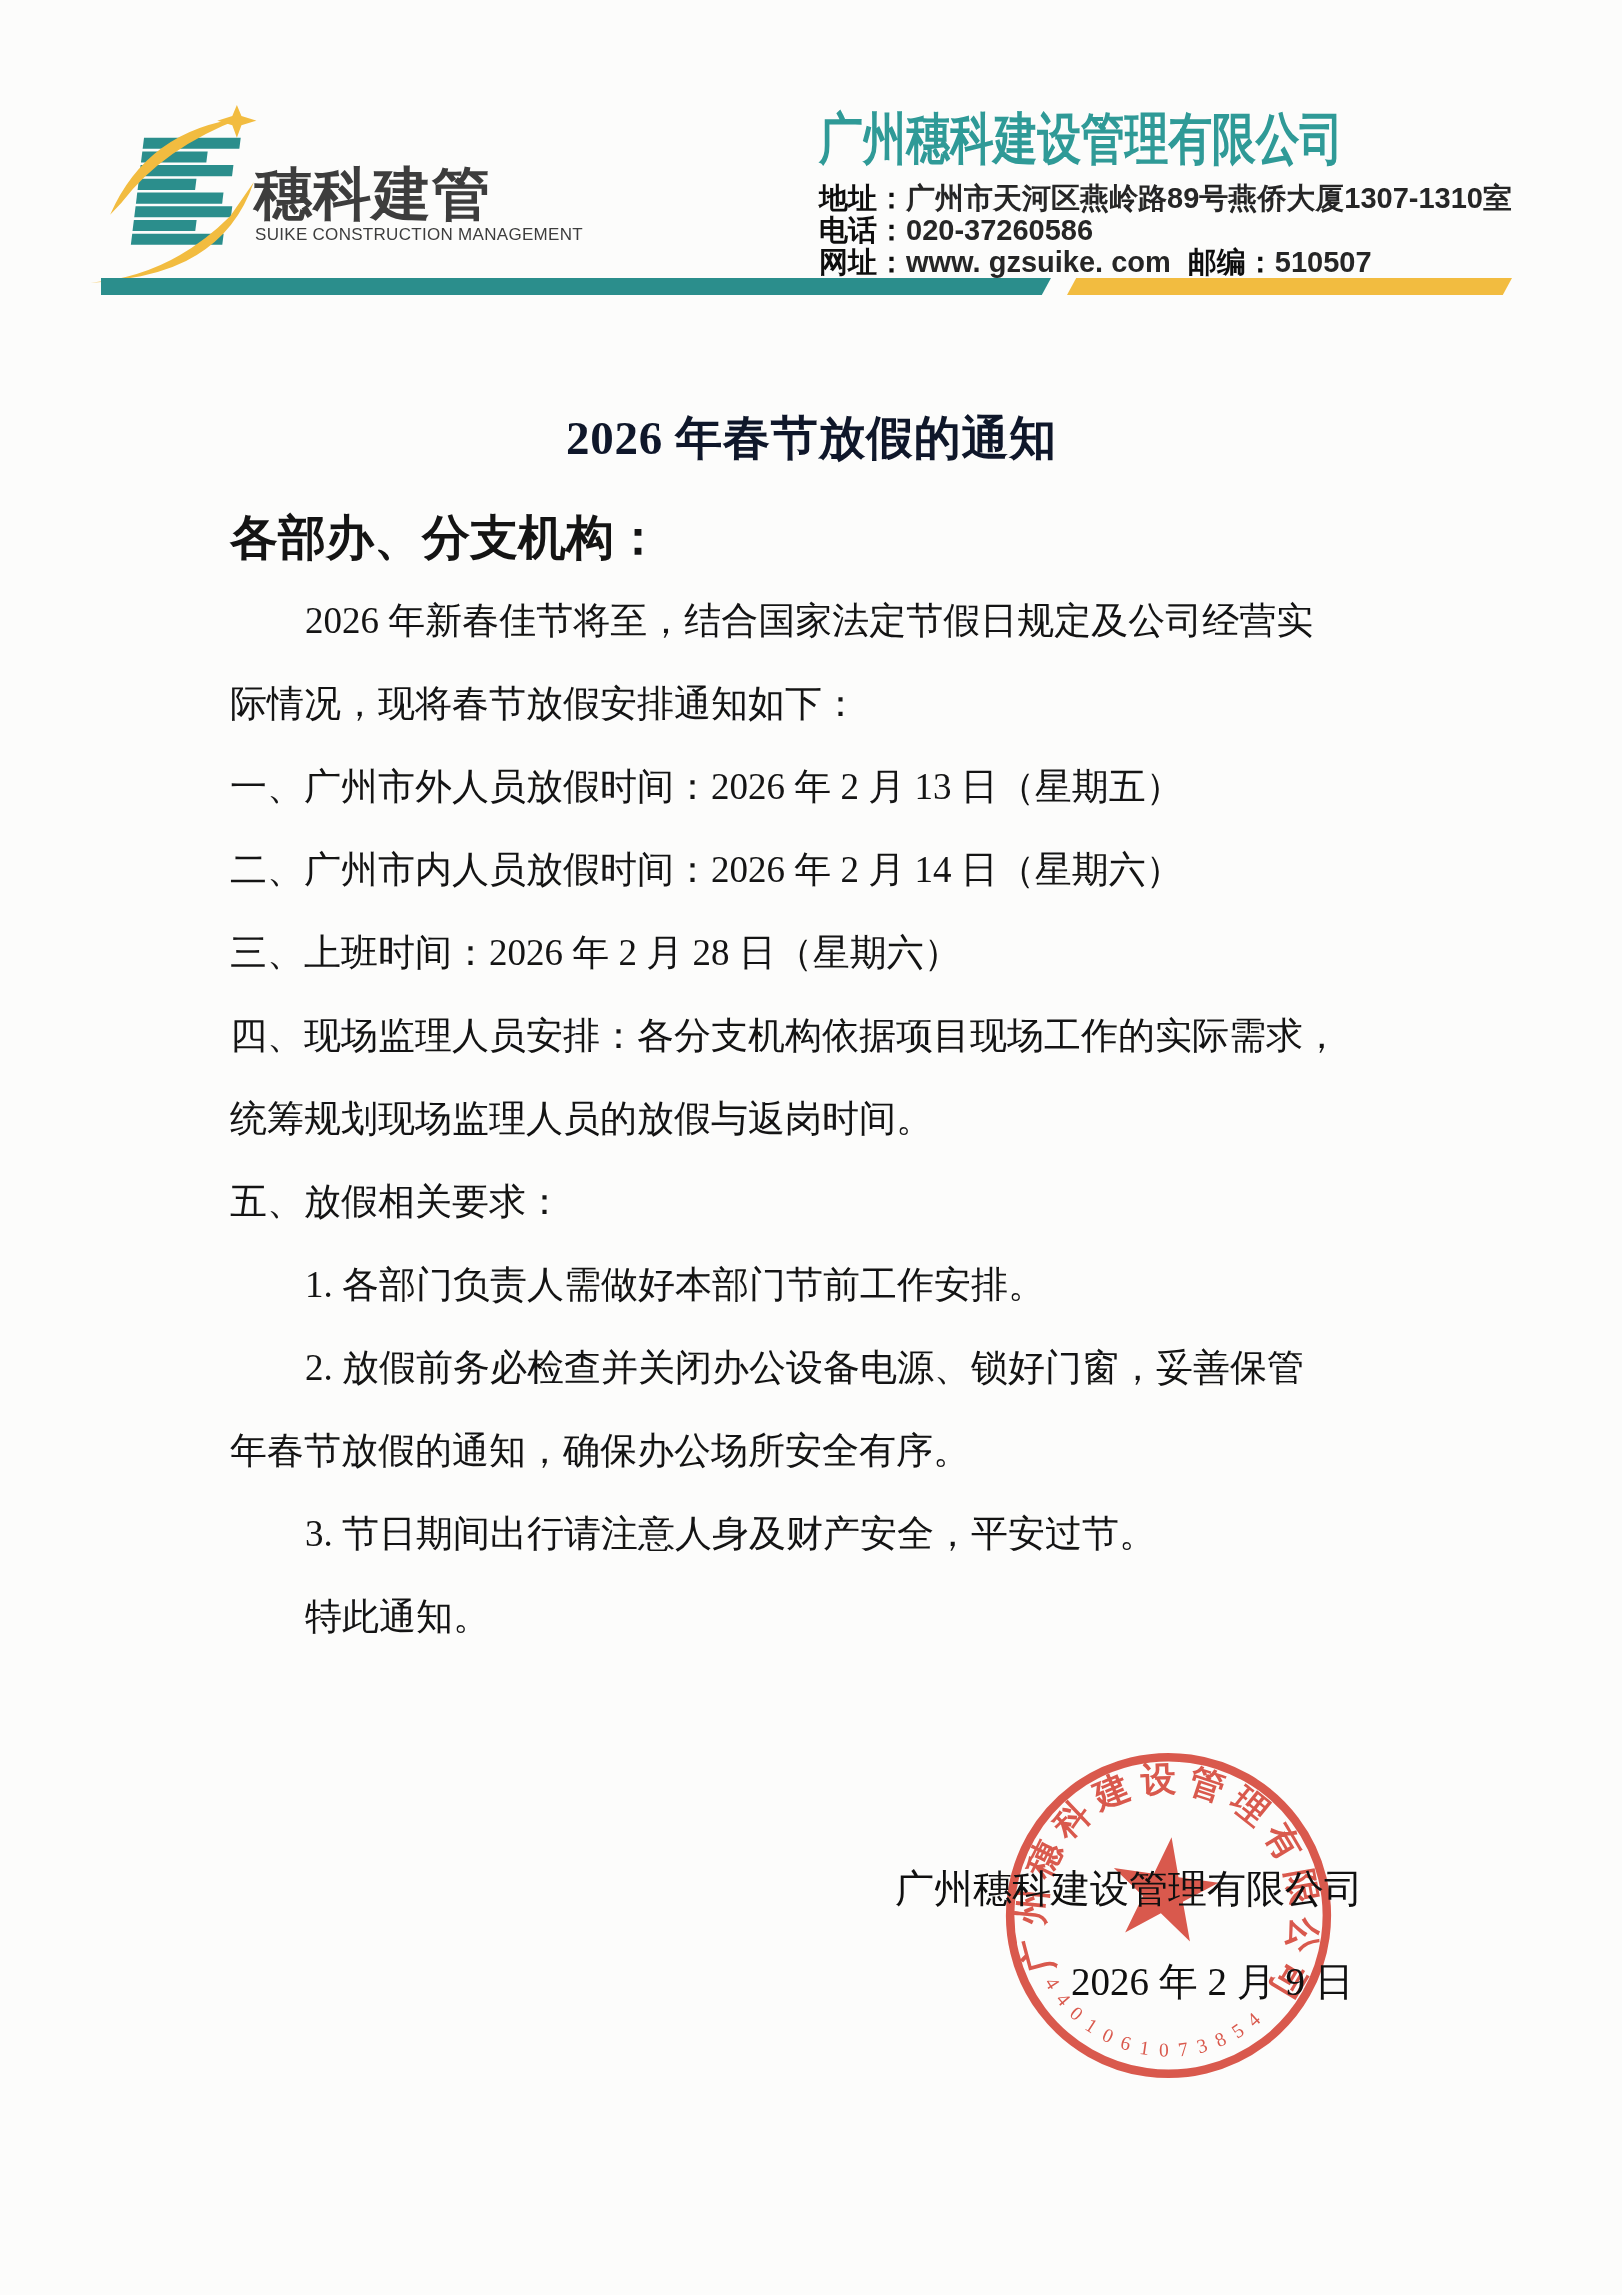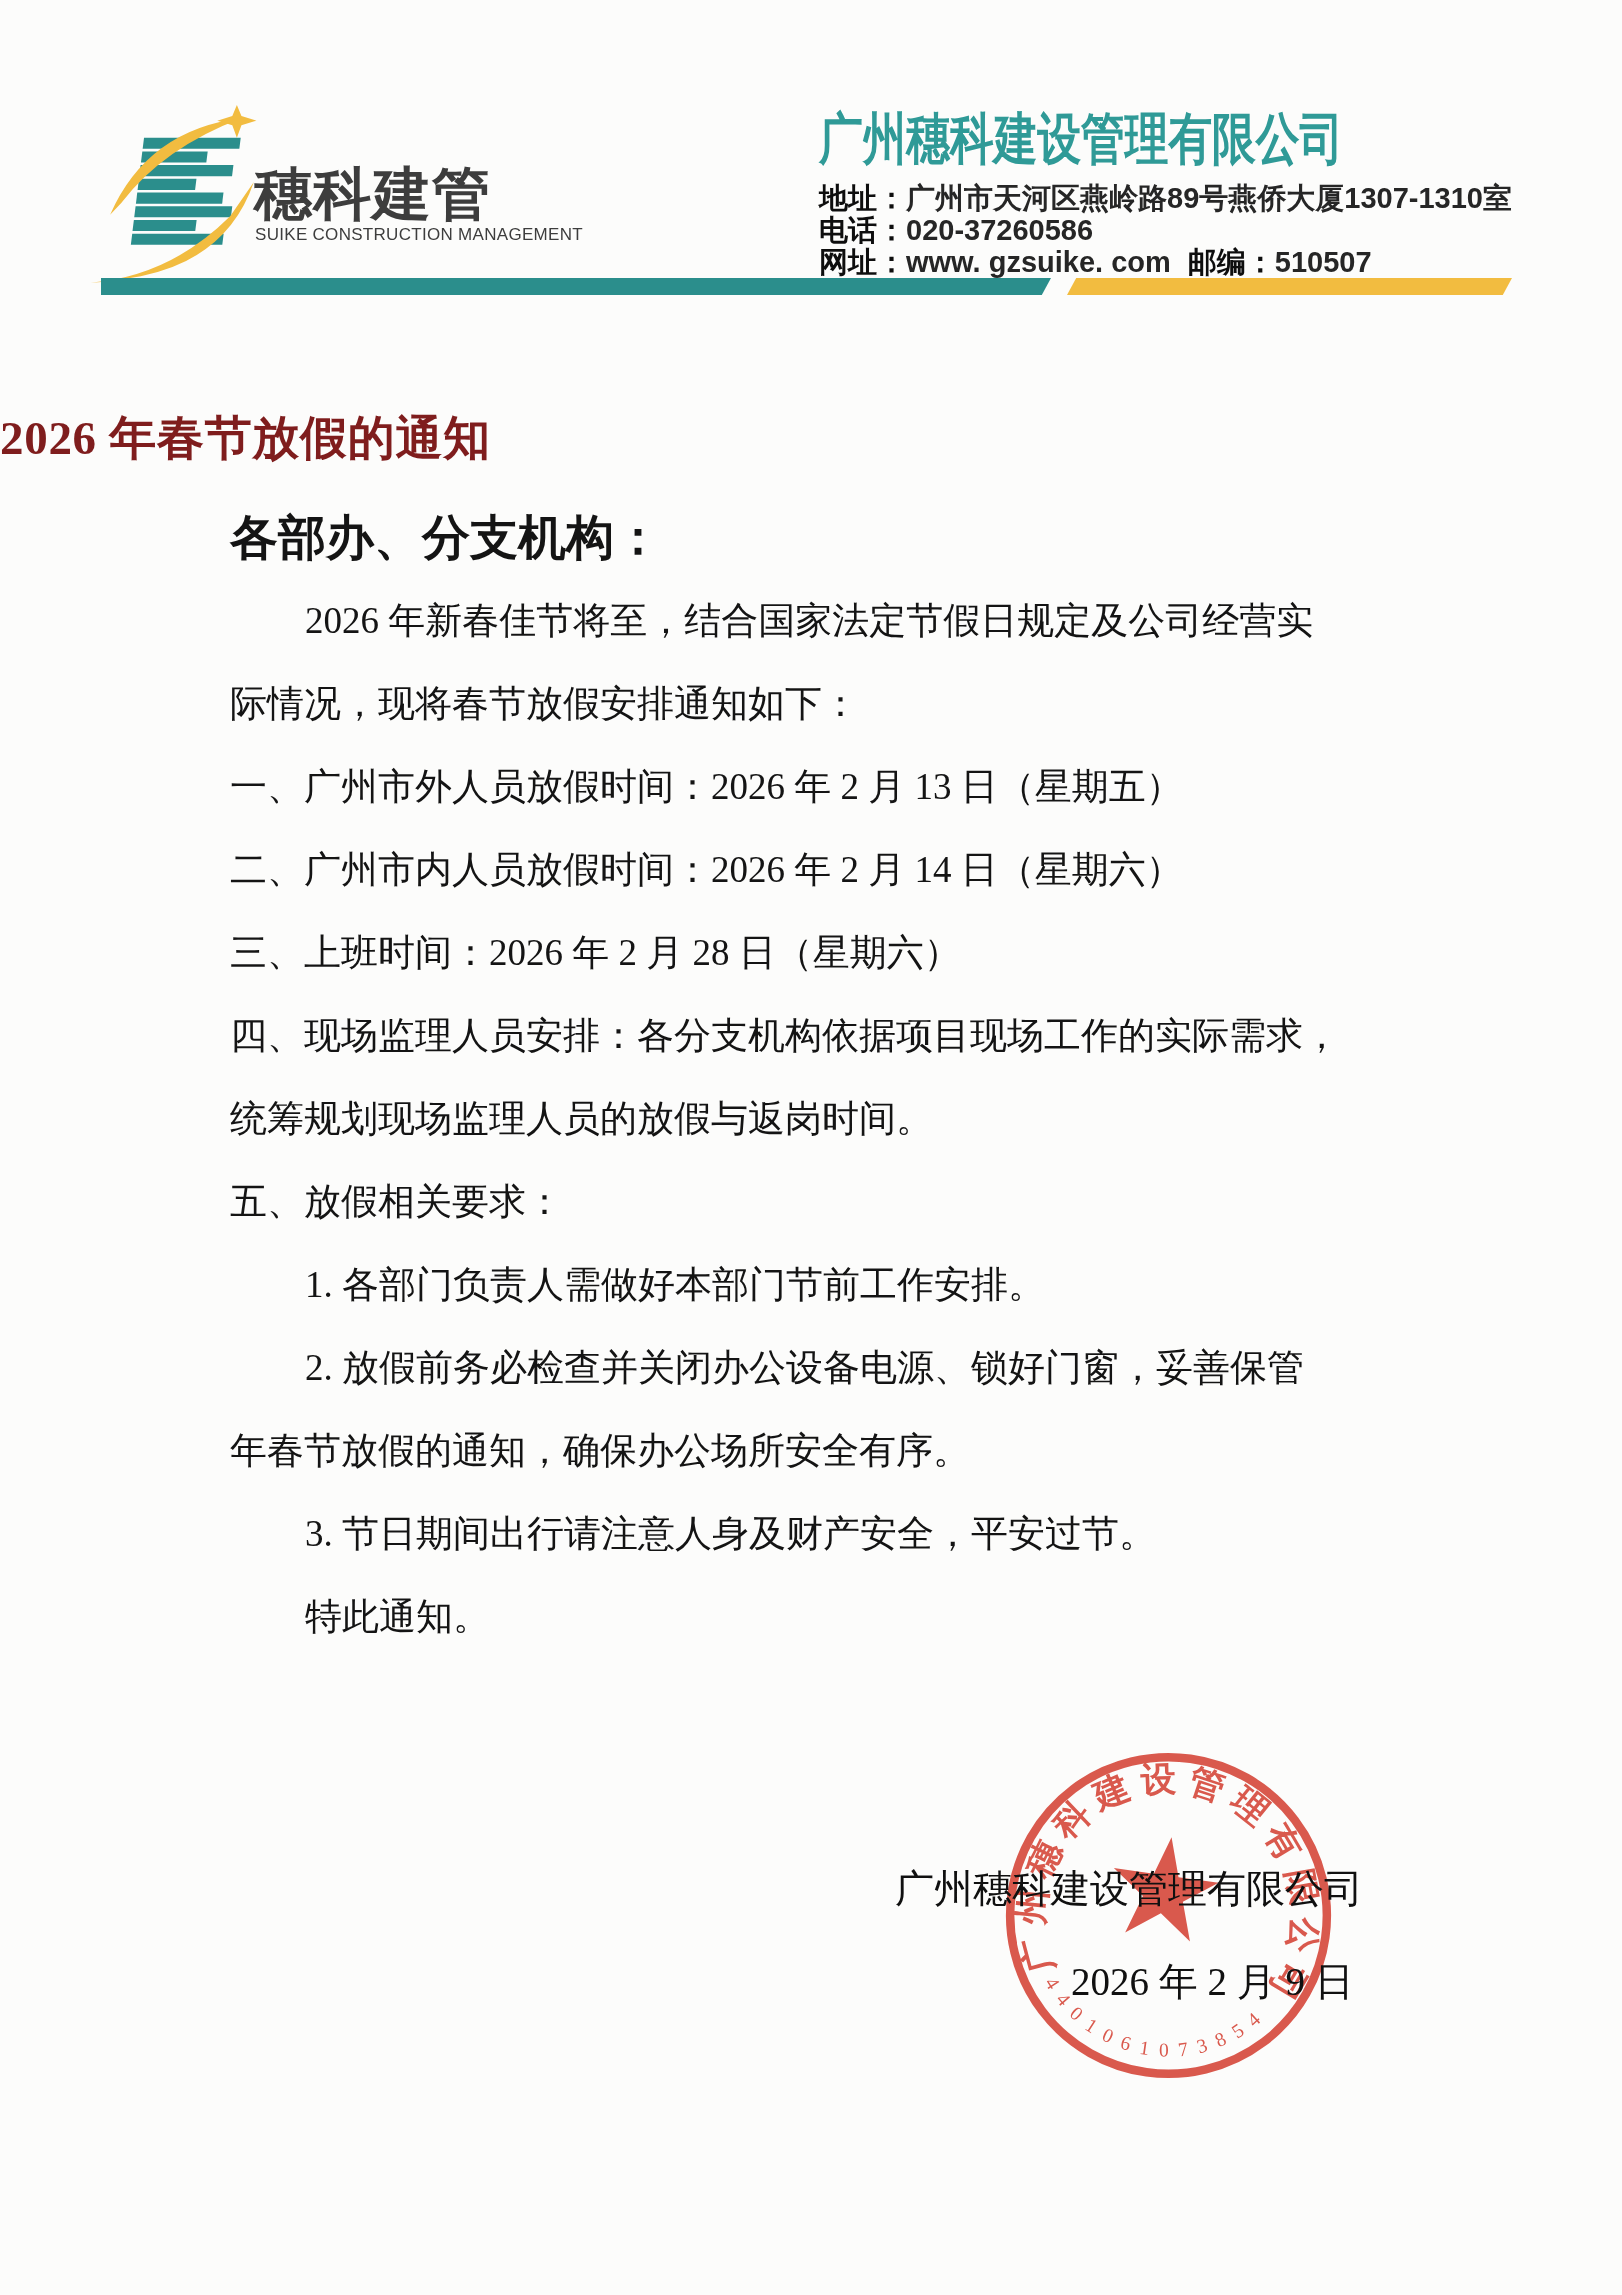--- a/index.html
+++ b/index.html
@@ -40,21 +40,21 @@
     position:absolute;left:101px;top:278px;width:950px;height:17px;background:#2b8e8c;
     clip-path:polygon(0 0,100% 0,calc(100% - 9.2px) 100%,0 100%);
   }
   .rule-gold{
     position:absolute;left:1067px;top:278px;width:445px;height:17px;background:#f2bc40;
     clip-path:polygon(9.2px 0,100% 0,calc(100% - 9.2px) 100%,0 100%);
   }
   
   .doc-title{
     position:absolute;left:0;top:407px;width:1623px;
-    text-align:left;font-weight:bold;font-size:47px;color:#7f1d1d;
+    text-align:center;font-weight:bold;font-size:47px;color:#0f172a;
     letter-spacing:0.7px;
   }
   .body-block{
     position:absolute;left:230px;top:496px;width:1178px;
     font-size:37px;color:#141414;
   }
   .line{height:83px;line-height:83px;white-space:nowrap;}
   .line.indent{padding-left:75px;}
   .line.bold{font-weight:bold;font-size:48px;}
   

